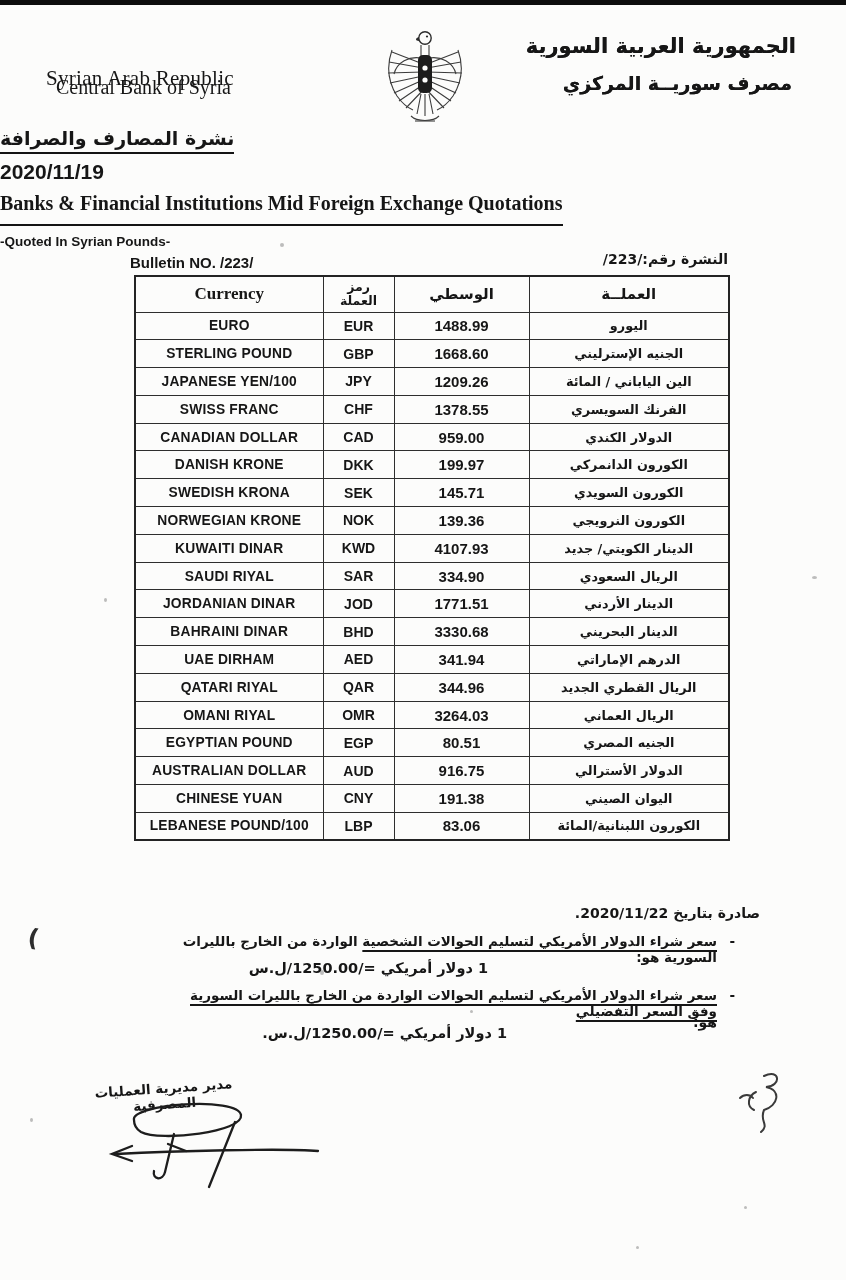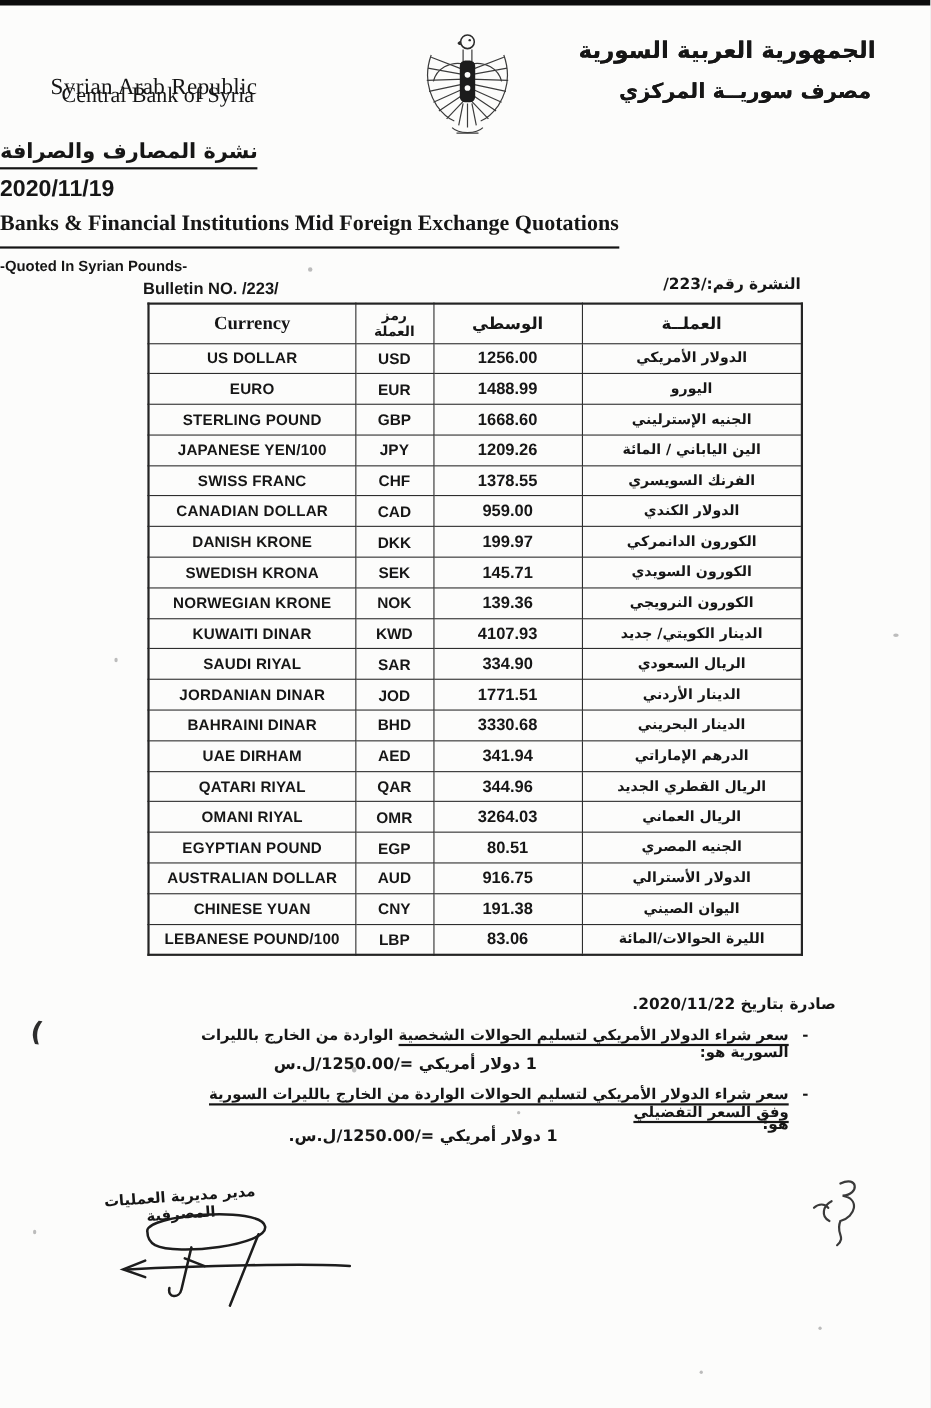--- a/index.html
+++ b/index.html
@@ -116,26 +116,20 @@
         <th class="th-code">
           <div>رمز</div>
           <div>العملة</div>
         </th>
         <th class="th-ar">الوسطي</th>
         <th class="th-ar">العملــة</th>
       </tr>
     </thead>
     <tbody id="rates-body">
         <tr>
-          <td class="c-name">US DOLLAR</td>
-          <td class="c-code">USD</td>
-          <td class="c-rate">1256.00</td>
-          <td class="c-ar" dir="rtl">الدولار الأمريكي</td>
-        </tr>
-        <tr>
           <td class="c-name">EURO</td>
           <td class="c-code">EUR</td>
           <td class="c-rate">1488.99</td>
           <td class="c-ar" dir="rtl">اليورو</td>
         </tr>
         <tr>
           <td class="c-name">STERLING POUND</td>
           <td class="c-code">GBP</td>
           <td class="c-rate">1668.60</td>
           <td class="c-ar" dir="rtl">الجنيه الإسترليني</td>
@@ -233,21 +227,21 @@
         <tr>
           <td class="c-name">CHINESE YUAN</td>
           <td class="c-code">CNY</td>
           <td class="c-rate">191.38</td>
           <td class="c-ar" dir="rtl">اليوان الصيني</td>
         </tr>
         <tr>
           <td class="c-name">LEBANESE POUND/100</td>
           <td class="c-code">LBP</td>
           <td class="c-rate">83.06</td>
-          <td class="c-ar" dir="rtl">الليرة الحوالات/المائة</td>
+          <td class="c-ar" dir="rtl">الكورون اللبنانية/المائة</td>
         </tr>
       </tbody>
   </table>
 
   <div class="abs ar issued" dir="rtl">صادرة بتاريخ 2020/11/22.</div>
 
   <div class="abs ar note n1" dir="rtl">
     <span class="dash">-</span>
     <span class="u">سعر شراء الدولار الأمريكي لتسليم الحوالات الشخصية</span><span> الواردة من الخارج بالليرات السورية هو:</span>
   </div>

